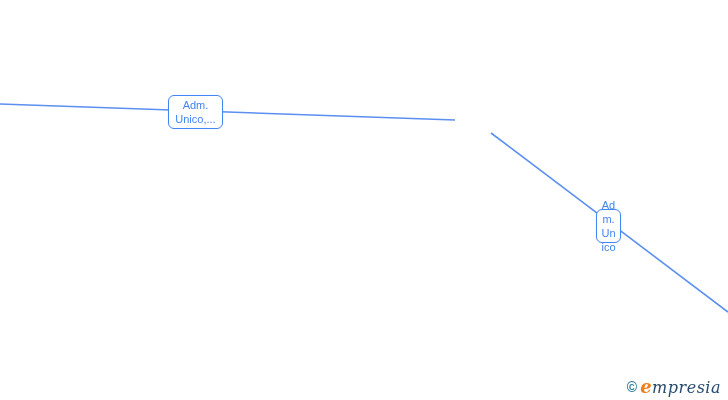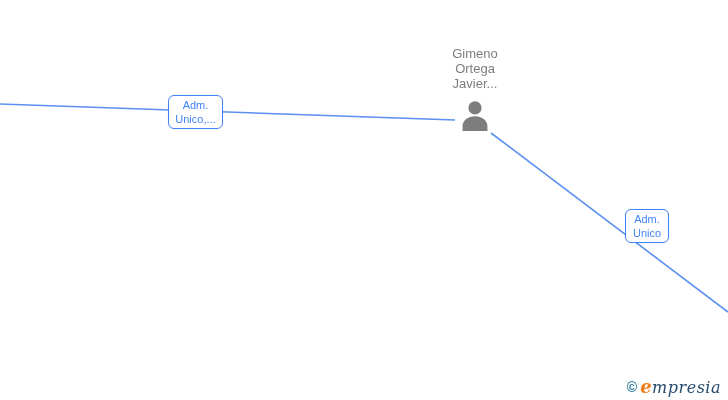--- a/index.html
+++ b/index.html
@@ -26,21 +26,21 @@
     border-radius:6px;
     color:var(--edgeLabelText);
     font-size:11px;line-height:14px;
     display:flex;align-items:center;text-align:center;
     padding:2px 4px;
     cursor:pointer;
     box-shadow:0 0 0 1px rgba(66,133,244,0.04);
   }
   .edge-label .lbl{width:100%;word-wrap:break-word;}
   #edge-label-1{left:168px;top:95px;width:55px;height:34px;}
-  #edge-label-2{left:625px;top:209px;width:44px;height:34px;}
+  #edge-label-2{left:596px;top:209px;width:25px;height:34px;}
   .node{
     position:absolute;z-index:2;left:445px;top:46px;width:60px;
     display:flex;flex-direction:column;align-items:center;cursor:pointer;
   }
   .node-label{
     color:var(--nodeText);
     font-size:13px;line-height:15px;text-align:center;
     width:60px;word-wrap:break-word;
   }
   .node-icon{margin-top:7px;width:36px;height:36px;display:block;}
@@ -70,28 +70,19 @@
   </svg>
 
   <div class="edge-label" id="edge-label-1">
     <span class="lbl">Adm. Unico,...</span>
   </div>
 
   <div class="edge-label" id="edge-label-2">
     <span class="lbl">Adm. Unico</span>
   </div>
 
-  <div class="node">
-    <div class="node-label">Gimeno Ortega Javier...</div>
-    <span class="node-icon">
-      <svg viewBox="0 0 24 24" width="36" height="36">
-        <circle cx="12" cy="6.6" r="4.4"></circle>
-        <path d="M12 12.2c-4.6 0-8.3 2.9-8.3 6.5V22h16.6v-3.3c0-3.6-3.7-6.5-8.3-6.5z"></path>
-      </svg>
-    </span>
-  </div>
 
   <div class="watermark">
     <span class="copy">©</span>
     <span class="brand"><span class="first">e</span><span class="rest">mpresia</span></span>
   </div>
 
 </div>
 
 </body></html>

